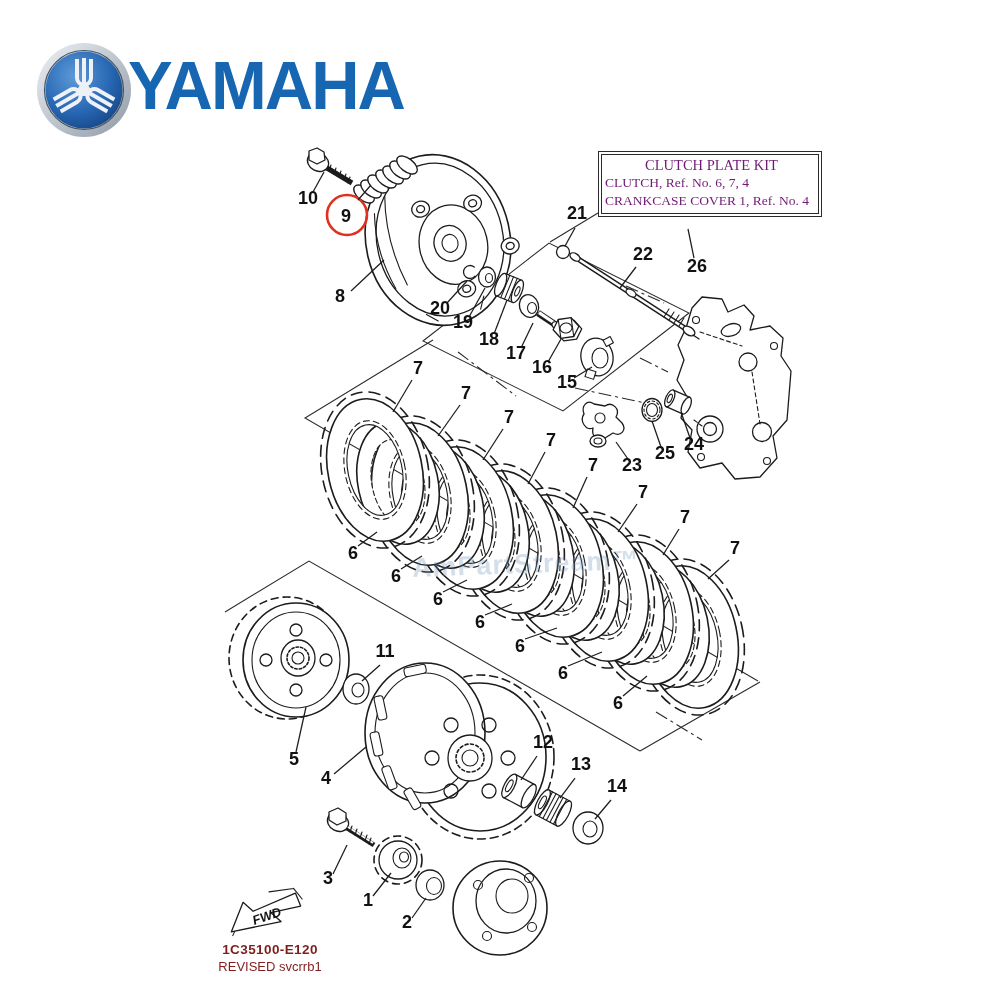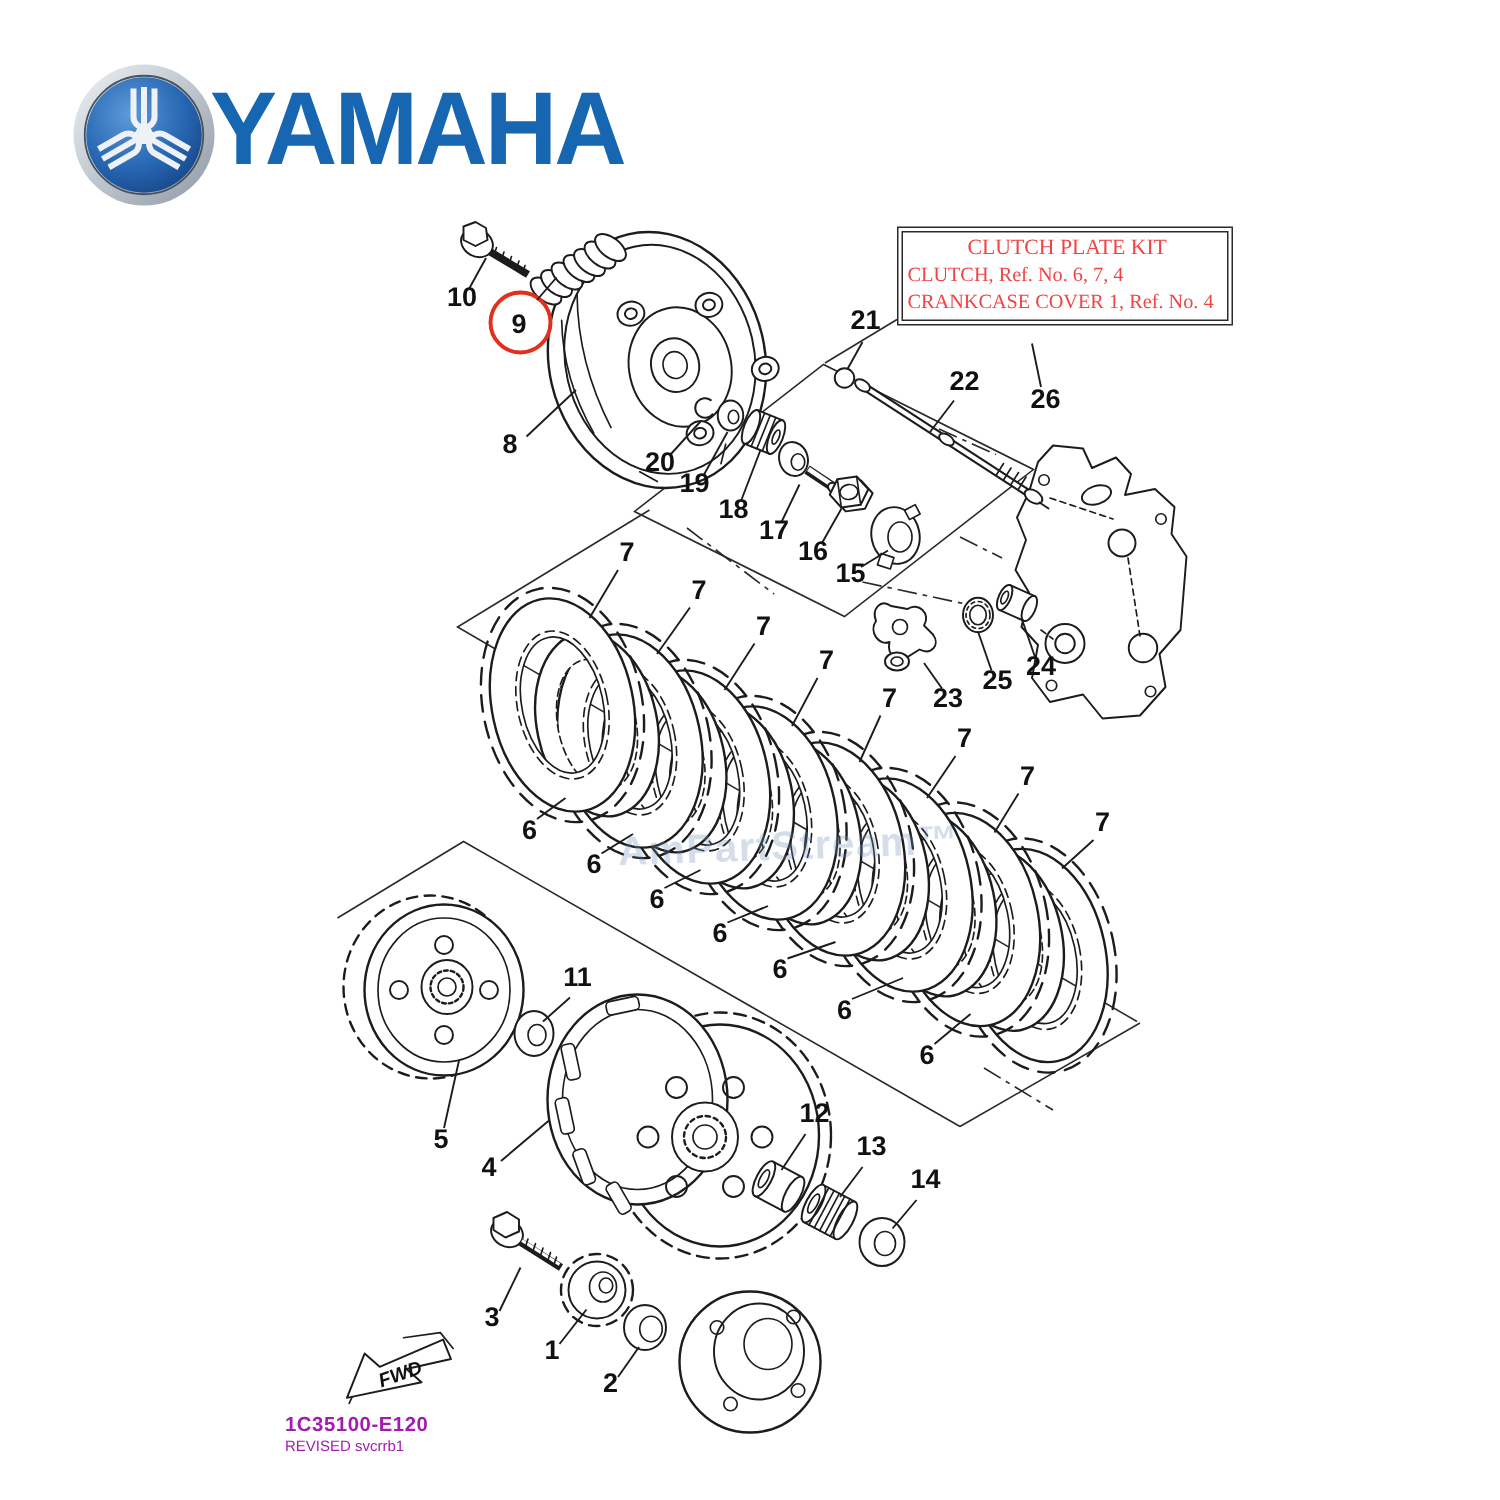--- a/index.html
+++ b/index.html
@@ -1,48 +1,48 @@
 <!DOCTYPE html>
 <html><head>
 <meta charset="utf-8">
 <style>
   html,body{margin:0;padding:0;background:#fff;}
   .stage{position:relative;width:1000px;height:1000px;background:#fff;overflow:hidden;
          font-family:"Liberation Sans", sans-serif;}
   
-  .brand{position:absolute;left:0;top:0;width:520px;height:150px;margin-left:12px;}
+  .brand{position:absolute;left:0;top:0;width:520px;height:150px;}
   .emblem{position:absolute;left:34px;top:40px;}
   .wordmark{position:absolute;left:128px;top:46px;font-size:69px;font-weight:bold;
             color:#1766b2;letter-spacing:-2px;transform:scaleX(.97);transform-origin:left top;
             font-family:"Liberation Sans", sans-serif;}
   
   .ref-box{position:absolute;left:598px;top:151px;width:218px;height:60px;
            border:1.5px solid #2a2a2a;padding:2px;}
   .ref-box-inner{border:1px solid #2a2a2a;width:100%;height:100%;box-sizing:border-box;
-           font-family:"Liberation Serif", serif;color:#ef4444;padding:2px 0 0 3px;}
+           font-family:"Liberation Serif", serif;color:#701a75;padding:2px 0 0 3px;}
   .ref-title{text-align:center;font-size:14.5px;line-height:17px;}
   .ref-line{text-align:left;font-size:13.5px;line-height:18px;white-space:nowrap;}
   
   svg.diagram{position:absolute;left:0;top:0;}
   .ln{fill:none;stroke:#1c1c1c;stroke-width:1.6;stroke-linejoin:round;stroke-linecap:round;}
   .thin{stroke-width:1.1;}
   .med{stroke-width:1.3;}
   .wfill{fill:#fff;}
   .frame{fill:none;stroke:#2a2a2a;stroke-width:1.05;}
   .axis{fill:none;stroke:#2a2a2a;stroke-width:1.1;stroke-dasharray:13 4 3 4;}
   .leader{stroke:#1c1c1c;stroke-width:1.25;}
   .callout-label{font-family:"Liberation Sans", sans-serif;font-size:18px;font-weight:600;
                  fill:#111;text-anchor:middle;}
   .fwd-text{font-family:"Liberation Sans", sans-serif;font-size:13px;font-weight:bold;
             font-style:italic;fill:#111;}
   
-  .footer-code{position:absolute;left:190px;top:942px;width:160px;text-align:left;
-               color:#a21caf;}
+  .footer-code{position:absolute;left:190px;top:942px;width:160px;text-align:center;
+               color:#7f1d1d;}
   .code-line1{font-size:13.5px;font-weight:bold;letter-spacing:.4px;}
-  .code-line2{font-size:10px;margin-top:2px;}
+  .code-line2{font-size:13px;margin-top:2px;}
   
   .watermark{position:absolute;left:412px;top:548px;width:280px;font-size:27px;font-weight:bold;
              color:rgba(110,145,185,.30);transform:rotate(-2deg);letter-spacing:1px;
              pointer-events:none;}
 </style>
 </head>
 <body>
 
 <div class="stage">
 

